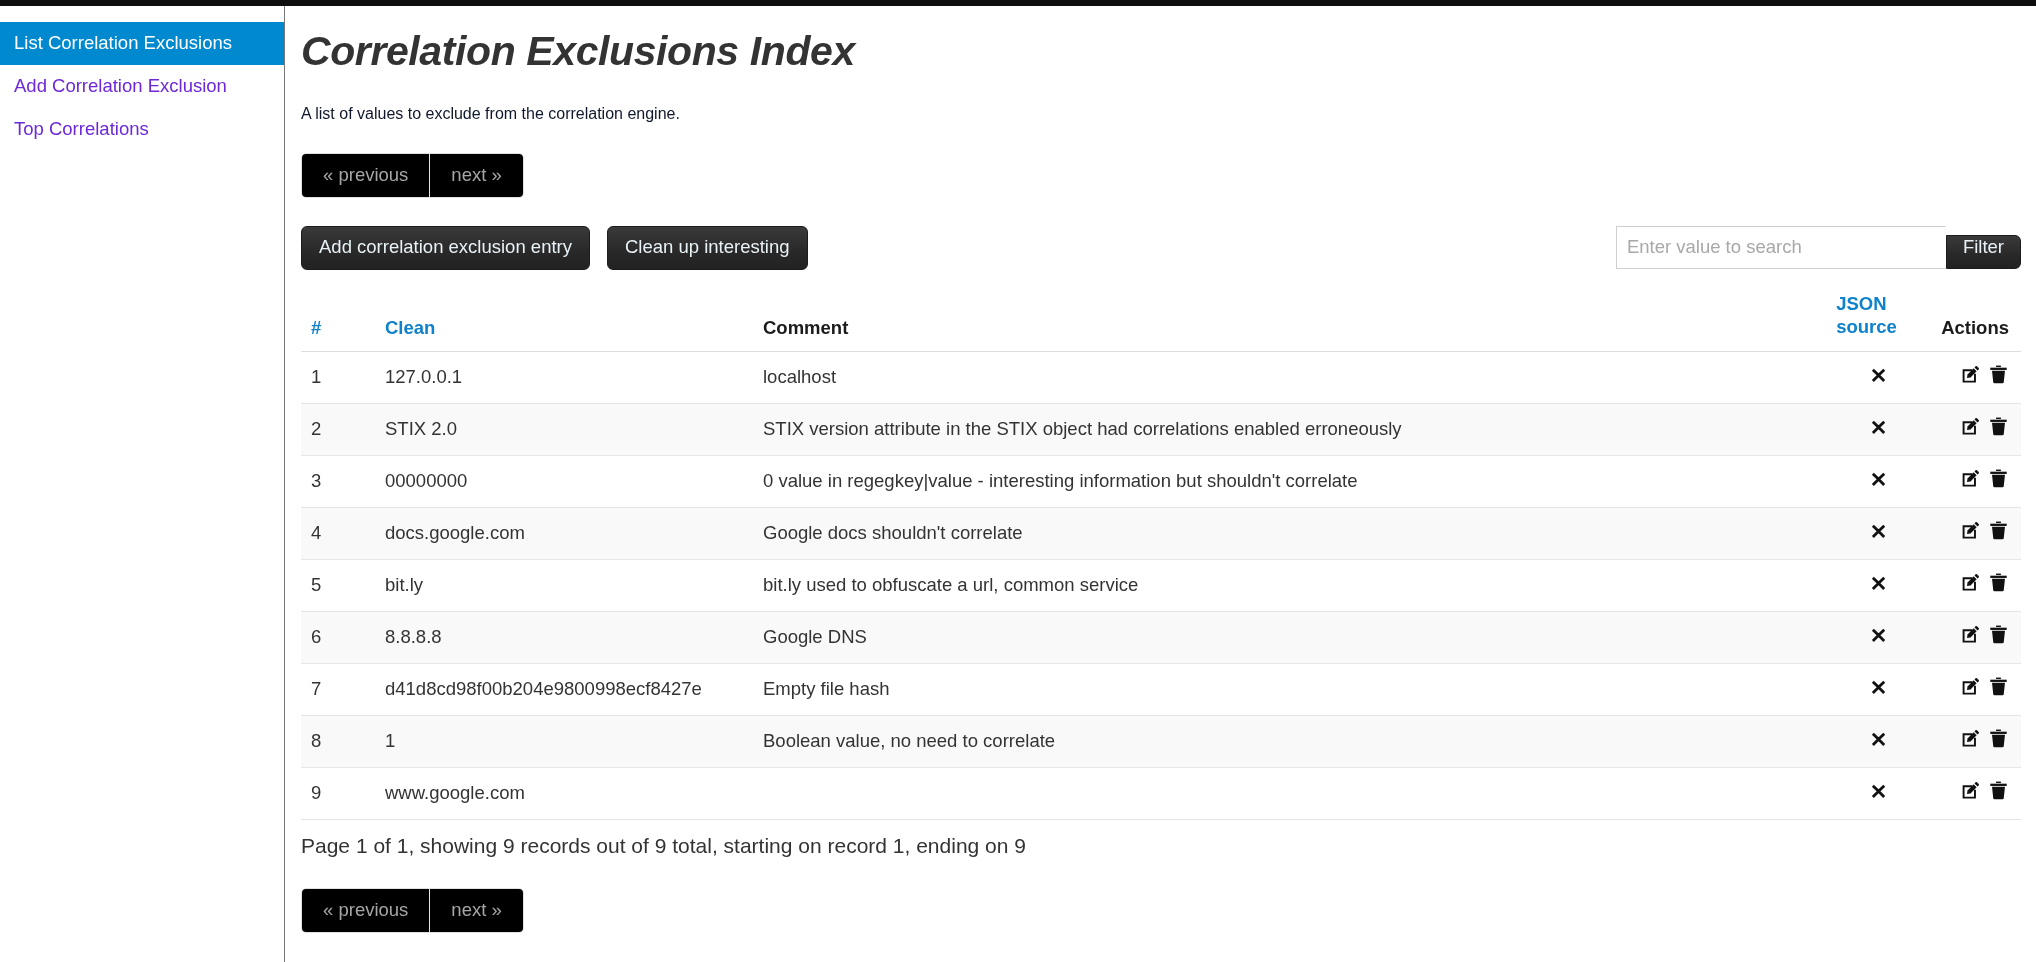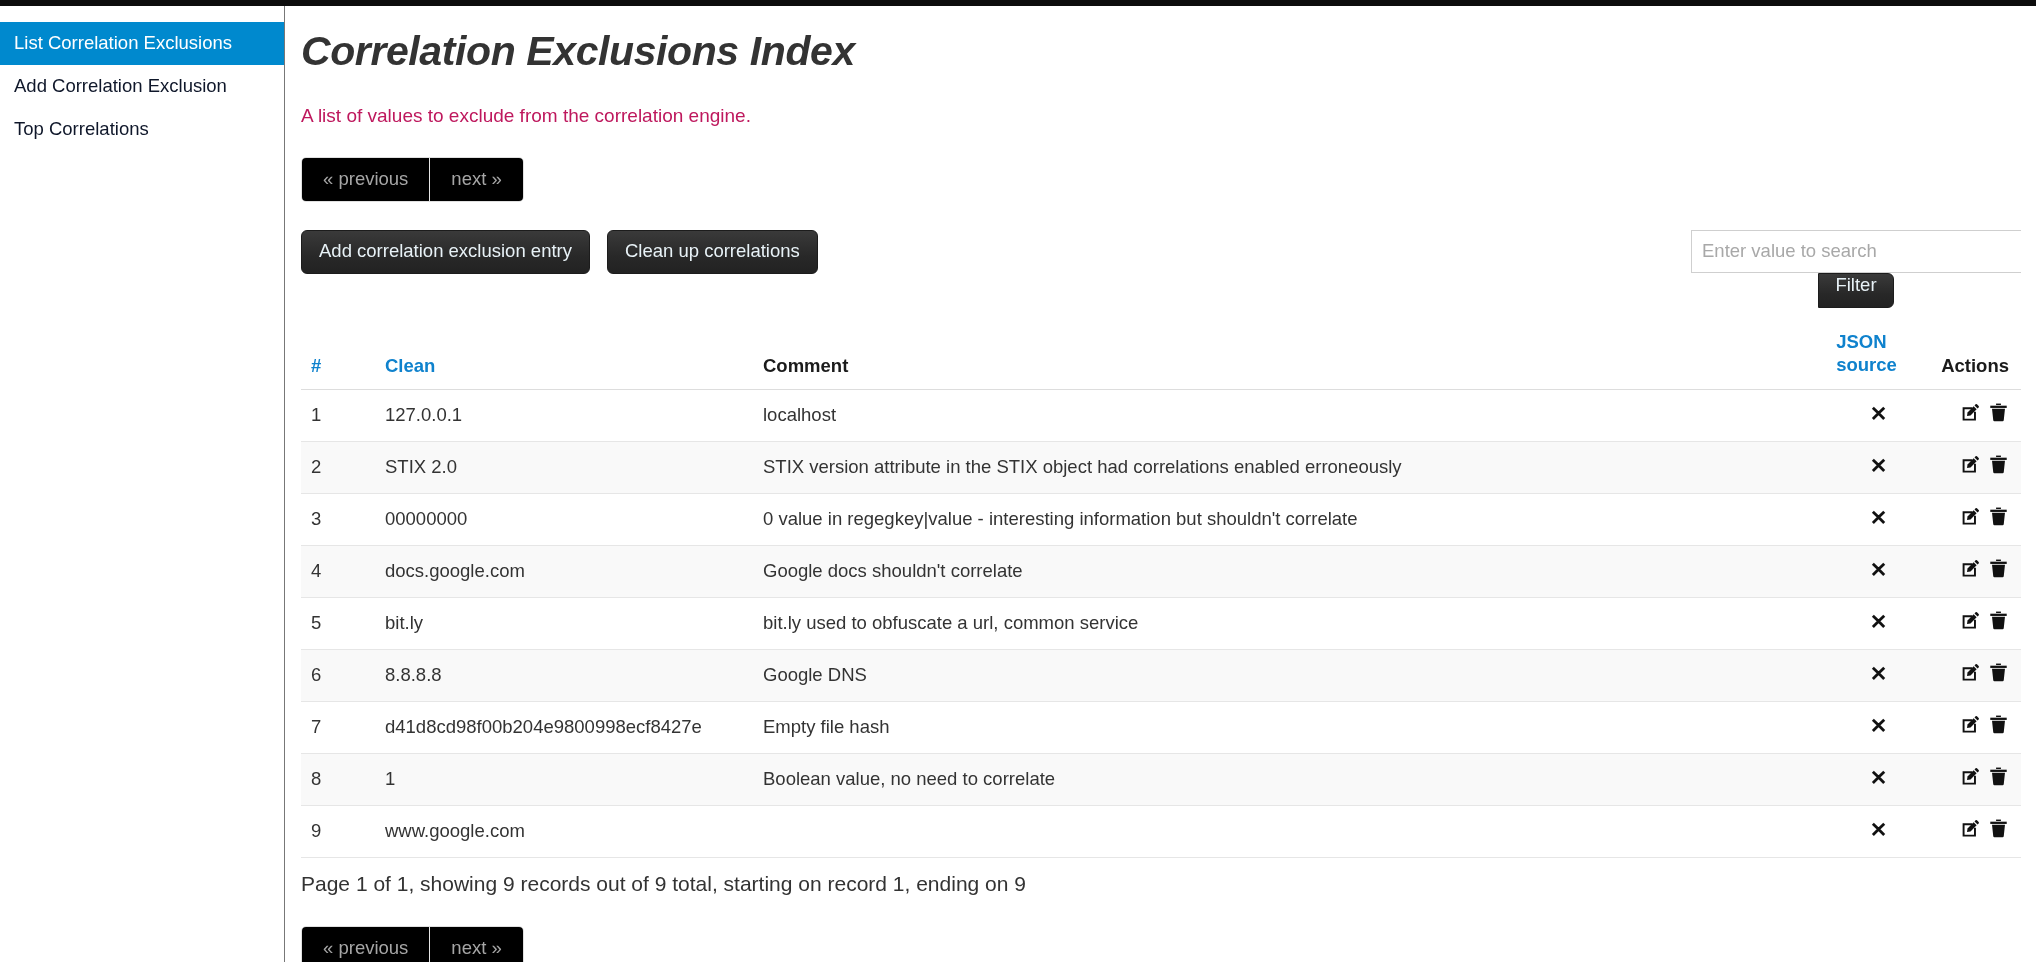--- a/index.html
+++ b/index.html
@@ -26,21 +26,21 @@
     min-width: 285px;
     border-right: 1px solid #777777;
     background: #ffffff;
     padding-top: 16px;
   }
   .nav-item {
     display: block;
     font-size: 18.5px;
     line-height: 1.2;
     padding: 10px 14px 11px 14px;
-    color: #0f172a;
+    color: #6d28d9;
     text-decoration: none;
     cursor: pointer;
     white-space: nowrap;
   }
   .nav-item.active {
     background: #0089ce;
     color: #ffffff;
   }
   
   #main {
@@ -52,22 +52,22 @@
   h1#page-title {
     font-size: 41px;
     font-weight: bold;
     color: #333333;
     margin: 0 0 0 0;
     letter-spacing: -0.4px;
     line-height: 1.15;
     font-style: italic;
   }
   p#page-desc {
-    font-size: 19px;
-    color: #be185d;
+    font-size: 16px;
+    color: #0f172a;
     margin: 30px 0 0 0;
   }
   
   .pager {
     display: inline-flex;
     margin-top: 30px;
     border: 1px solid #e0e0e0;
     border-radius: 5px;
     overflow: hidden;
     background: #fff;
@@ -95,21 +95,21 @@
     border: 1px solid #1c1c1c;
     border-radius: 6px;
     font-size: 18.5px;
     font-family: "Liberation Sans", sans-serif;
     padding: 11px 17px 12px 17px;
     cursor: pointer;
     line-height: 1;
     white-space: nowrap;
   }
   .btn-group { display: flex; gap: 17px; }
-  .search-wrap { display: flex; align-items: center; flex-direction: column; }
+  .search-wrap { display: flex; align-items: flex-end; }
   #search-input {
     width: 330px;
     font-size: 18.5px;
     font-family: "Liberation Sans", sans-serif;
     padding: 9px 10px 10px 10px;
     border: 1px solid #cfcfcf;
     border-right: none;
     border-radius: 0;
     color: #333;
     outline: none;
@@ -199,21 +199,21 @@
       
       <div class="pager">
         <div class="pg">« previous</div>
         <div class="pg">next »</div>
       </div>
 
       
       <div class="toolbar">
         <div class="btn-group">
           <button class="btn-dark">Add correlation exclusion entry</button>
-          <button class="btn-dark">Clean up correlations</button>
+          <button class="btn-dark">Clean up interesting</button>
         </div>
         <div class="search-wrap">
           <input id="search-input" type="text" placeholder="Enter value to search" style="">
           <button class="btn-dark" id="filter-button">Filter</button>
         </div>
       </div>
 
       
       <table id="exclusions-table">
         <thead>

